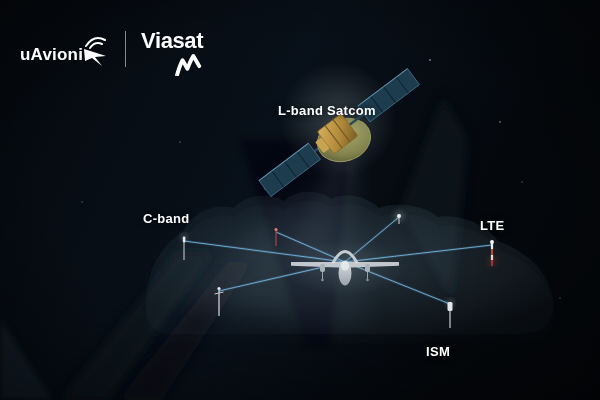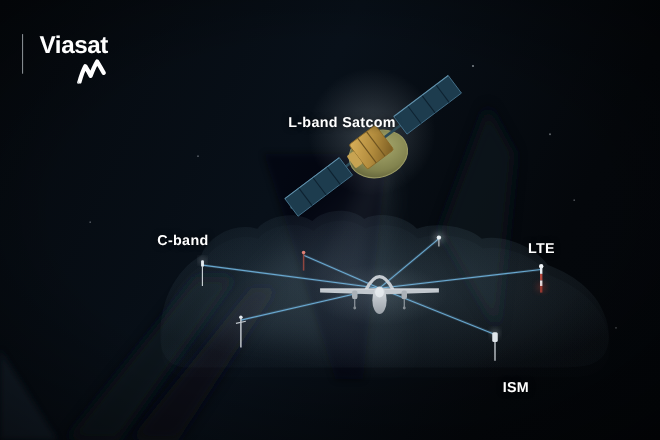--- a/index.html
+++ b/index.html
@@ -10,43 +10,51 @@
   }
   .stage::after{ 
     content:"";position:absolute;inset:0;z-index:6;pointer-events:none;
     background:radial-gradient(ellipse 75% 70% at 50% 48%, rgba(0,0,0,0) 55%, rgba(0,0,0,.5) 100%);
   }
   svg.scene{position:absolute;inset:0;z-index:3;}
   .label{
     position:absolute;z-index:8;color:#fff;font-weight:bold;font-size:13px;
     letter-spacing:.3px;white-space:nowrap;text-shadow:0 0 6px rgba(0,0,0,.8);
   }
-  .label-satcom{left:222px;top:103px;padding-left:40px;}
+  .label-satcom{left:238px;top:103px;padding-left:40px;}
   .label-cband{left:143px;top:211px;}
   .label-lte{left:480px;top:218px;}
-  .label-ism{left:457px;top:344px;}
+  .label-ism{left:426px;top:344px;}
   .brandbar{
     position:absolute;left:20px;top:28px;height:42px;z-index:10;
     display:flex;align-items:center;gap:15px;color:#fff;
   }
   .uav-logo{position:relative;display:flex;align-items:flex-end;}
   .uav-text{font-size:17px;font-weight:bold;letter-spacing:.2px;line-height:1;}
   .uav-mark{width:30px;height:32px;margin-left:-3px;margin-bottom:-4px;}
   .divider{width:1px;height:36px;background:#9aa0a6;opacity:.85;}
   .viasat-logo{position:relative;display:flex;align-items:flex-end;flex-direction:column;}
   .viasat-text{font-size:22px;font-weight:bold;letter-spacing:-0.4px;line-height:1;margin-top:8px;}
   .viasat-mark{width:28px;height:24px;margin-left:2px;margin-top:0;}
   .viasat-dot{position:absolute;right:26px;bottom:0px;width:2.5px;height:2.5px;background:#cfd4d8;border-radius:50%;}
 </style>
 </head>
 <body>
 
 <div class="stage">
 
   <div class="brandbar">
+    <div class="uav-logo">
+      <span class="uav-text">uAvioni</span>
+      <svg class="uav-mark" viewBox="0 0 30 32">
+        <path d="M6 11 Q14 -1 25 5" fill="none" stroke="#fff" stroke-width="2" stroke-linecap="round"></path>
+        <path d="M10 13 Q15 6 22 9" fill="none" stroke="#fff" stroke-width="2" stroke-linecap="round"></path>
+        <path d="M4 14 L26 21 L15 22 L22 31 L12 23 L5 26 Z" fill="#fff"></path>
+      </svg>
+    </div>
     <div class="divider"></div>
     <div class="viasat-logo">
       <span class="viasat-text">Viasat</span>
       <svg class="viasat-mark" viewBox="0 0 26 22">
         <path d="M2 21 Q4.5 12 7 7.5 Q9.5 11.5 11.5 15.5 Q14.5 7.5 17 3.5 Q19.5 7.5 22.5 13" fill="none" stroke="#fff" stroke-width="3.6" stroke-linecap="round" stroke-linejoin="round"></path>
       </svg>
       <span class="viasat-dot"></span>
     </div>
   </div>
 

